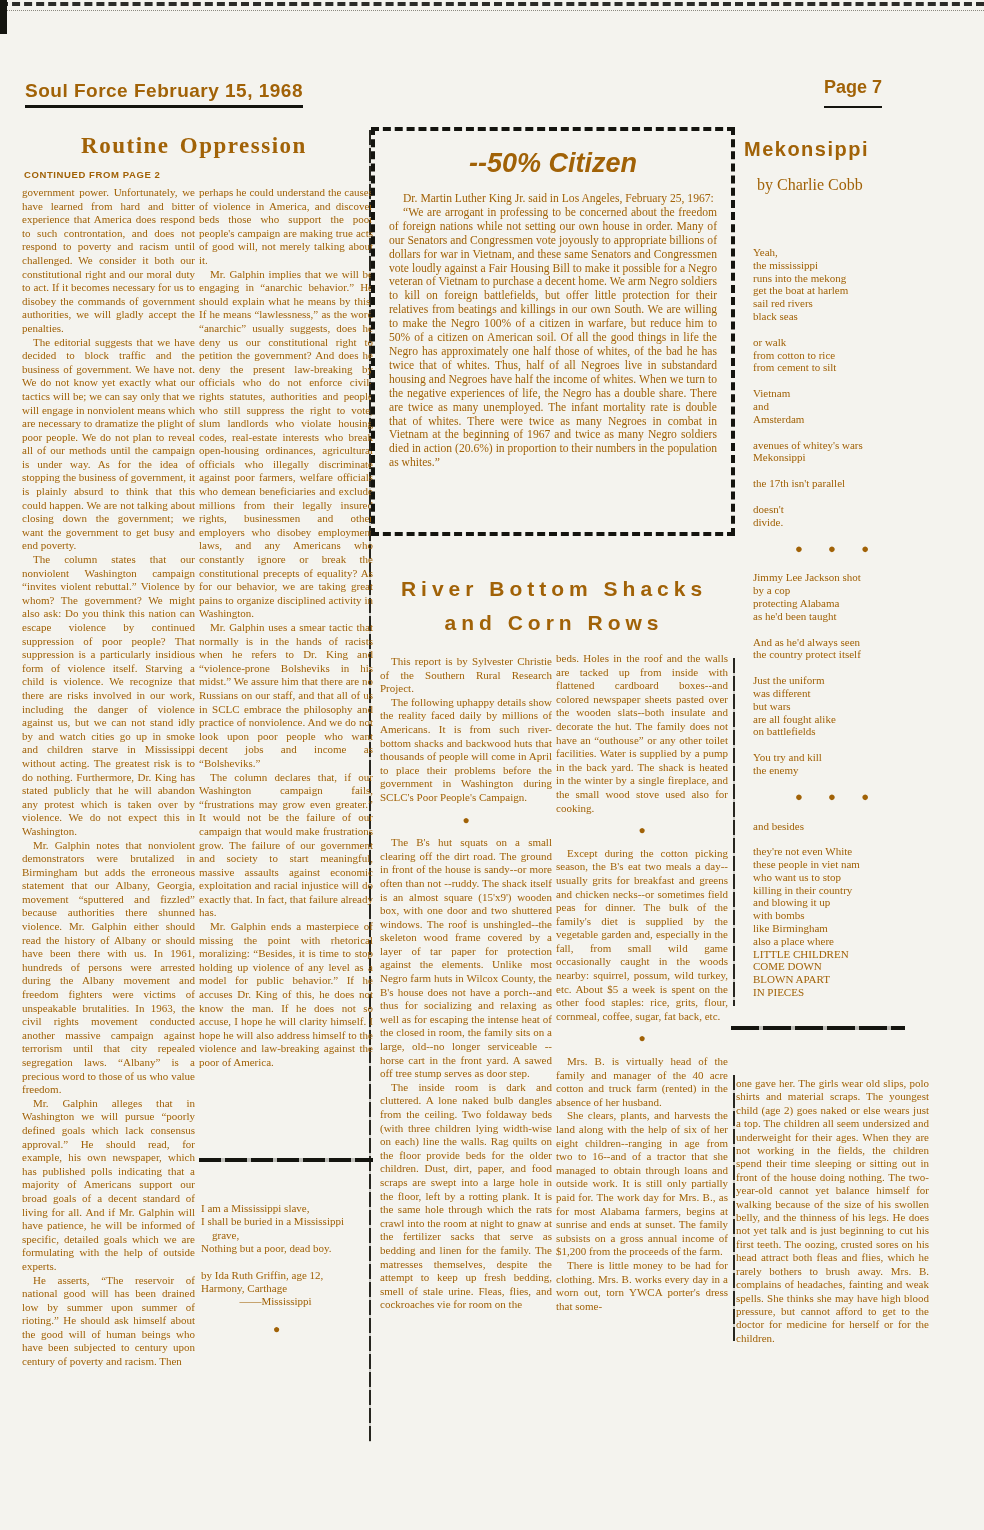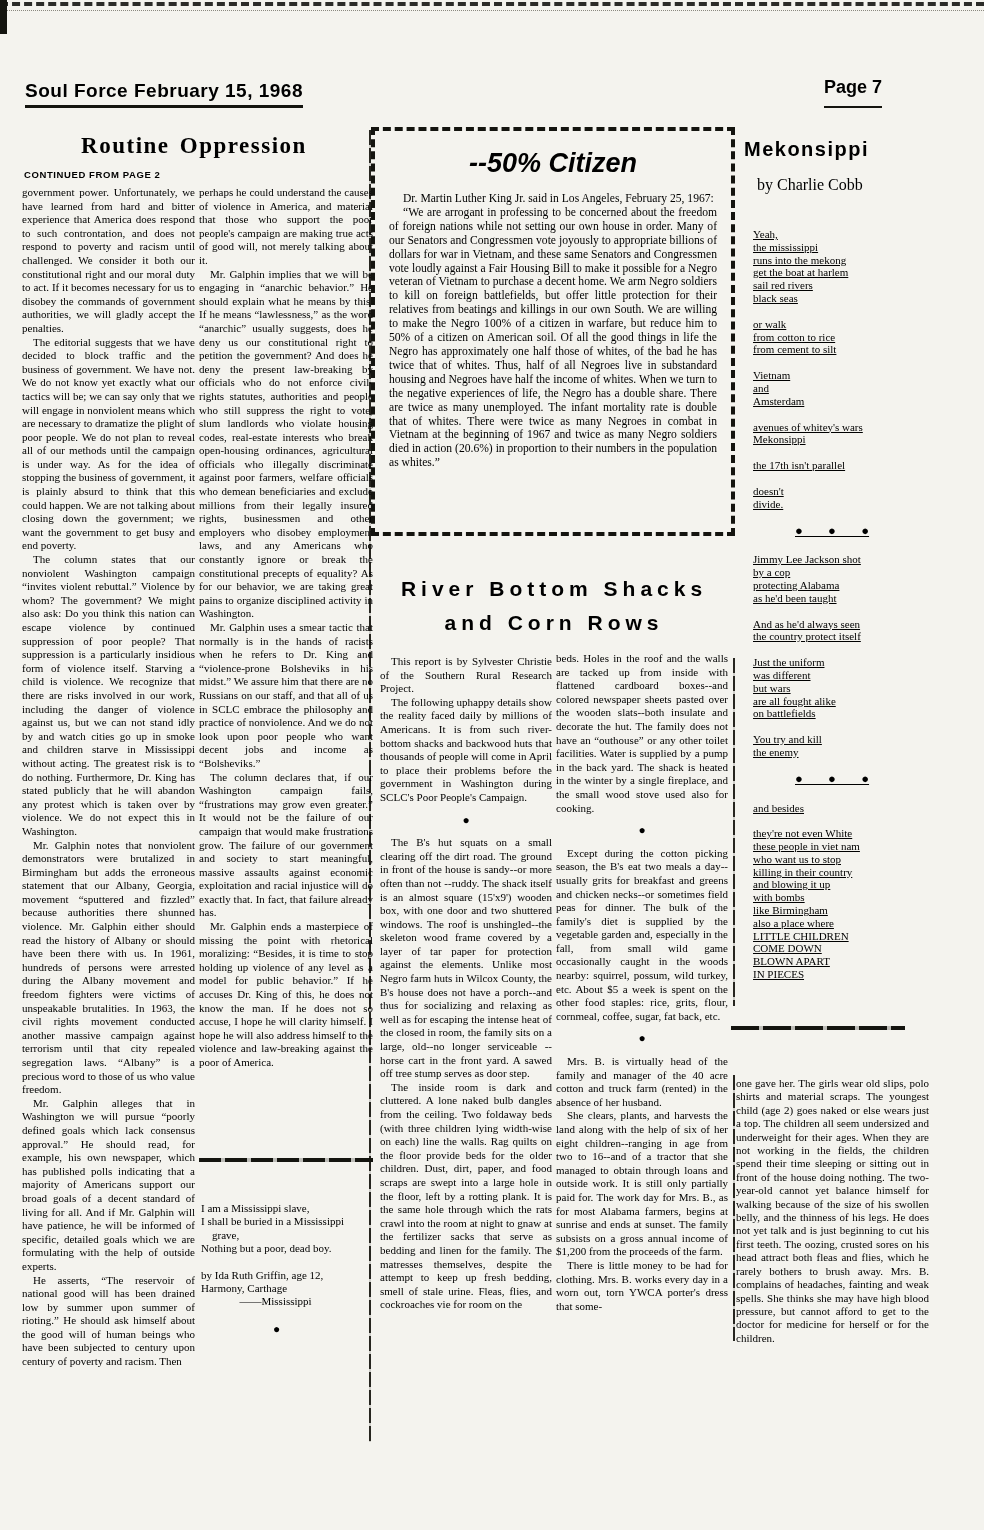--- a/index.html
+++ b/index.html
@@ -1,17 +1,17 @@
 <!DOCTYPE html>
 <html><head>
 <meta charset="utf-8">
 <style>
   html,body{margin:0;padding:0;background:#d9d7d2;}
   .page{position:relative;width:984px;height:1530px;background:#f4f3ee;
-        font-family:"Liberation Serif",serif;color:#000000;overflow:hidden;}
+        font-family:"Liberation Serif",serif;color:#a16207;overflow:hidden;}
 
   
   .top-rule{position:absolute;top:2px;left:0;width:984px;border-top:4px dashed #2b2b28;}
   .top-rule2{position:absolute;top:10px;left:0;width:984px;border-top:1px dotted #8a887f;}
   .corner-mark{position:absolute;top:0;left:0;width:7px;height:34px;background:#14140f;}
   .vrule{position:absolute;width:2px;
          background:repeating-linear-gradient(#26251f 0 15px,rgba(38,37,31,.18) 15px 18px);}
   .v1{left:369px;top:130px;height:1312px;}
   .v2{left:733px;top:658px;height:348px;}
   .v3{left:733px;top:1075px;height:266px;}
@@ -44,21 +44,21 @@
   .col{position:absolute;font-size:11px;line-height:13.6px;text-align:justify;}
   .col p{margin:0;}
   .col p.indent{text-indent:11px;}
   .col p.bullet{text-align:center;text-indent:0;margin:9px 0;font-size:12px;}
 
   
   .poem{position:absolute;font-size:11px;line-height:13.2px;text-align:left;}
   .poem .stanza{white-space:pre-wrap;margin:0 0 13px;}
   .poem .dots{word-spacing:22px;margin:14px 0 16px 42px;font-size:13px;}
   .poem .bullet{margin:14px 0 0 72px;font-size:12px;}
-  .mek-poem{left:753px;top:228px;width:212px;line-height:12.8px;text-decoration:underline;}
+  .mek-poem{left:753px;top:246px;width:212px;line-height:12.8px;}
   .ms-poem{left:201px;top:1202px;width:180px;line-height:13.4px;}
 
   .ro-col1{left:22px;top:186px;width:173px;}
   .ro-col2{left:199px;top:186px;width:174px;}
   .rb-col1{left:380px;top:655px;width:172px;}
   .rb-col2{left:556px;top:652px;width:172px;}
   .right-bottom{left:736px;top:1077px;width:193px;line-height:13.4px;}
 
   
   .kbox{position:absolute;left:371px;top:127px;width:364px;height:409px;
@@ -88,21 +88,21 @@
   <div class="ro-cont">CONTINUED FROM PAGE 2</div>
   <div class="col ro-col1">
       <p>government power. Unfortunately, we have learned from hard and bitter experience that America does respond to such controntation, and does not respond to poverty and racism until challenged. We consider it both our constitutional right and our moral duty to act. If it becomes necessary for us to disobey the commands of government authorities, we will gladly accept the penalties.</p>
       <p class="indent">The editorial suggests that we have decided to block traffic and the business of government. We have not. We do not know yet exactly what our tactics will be; we can say only that we will engage in nonviolent means which are necessary to dramatize the plight of poor people. We do not plan to reveal all of our methods until the campaign is under way. As for the idea of stopping the business of government, it is plainly absurd to think that this could happen. We are not talking about closing down the government; we want the government to get busy and end poverty.</p>
       <p class="indent">The column states that our nonviolent Washington campaign “invites violent rebuttal.” Violence by whom? The government? We might also ask: Do you think this nation can escape violence by continued suppression of poor people? That suppression is a particularly insidious form of violence itself. Starving a child is violence. We recognize that there are risks involved in our work, including the danger of violence against us, but we can not stand idly by and watch cities go up in smoke and children starve in Mississippi without acting. The greatest risk is to do nothing. Furthermore, Dr. King has stated publicly that he will abandon any protest which is taken over by violence. We do not expect this in Washington.</p>
       <p class="indent">Mr. Galphin notes that nonviolent demonstrators were brutalized in Birmingham but adds the erroneous statement that our Albany, Georgia, movement “sputtered and fizzled” because authorities there shunned violence. Mr. Galphin either should read the history of Albany or should have been there with us. In 1961, hundreds of persons were arrested during the Albany movement and freedom fighters were victims of unspeakable brutalities. In 1963, the civil rights movement conducted another massive campaign against terrorism until that city repealed segregation laws. “Albany” is a precious word to those of us who value freedom.</p>
       <p class="indent">Mr. Galphin alleges that in Washington we will pursue “poorly defined goals which lack consensus approval.” He should read, for example, his own newspaper, which has published polls indicating that a majority of Americans support our broad goals of a decent standard of living for all. And if Mr. Galphin will have patience, he will be informed of specific, detailed goals which we are formulating with the help of outside experts.</p>
       <p class="indent">He asserts, “The reservoir of national good will has been drained low by summer upon summer of rioting.” He should ask himself about the good will of human beings who have been subjected to century upon century of poverty and racism. Then</p>
     </div>
   <div class="col ro-col2">
-      <p>perhaps he could understand the causes of violence in America, and material that those who support the poor people's campaign are making true acts of good will, not merely talking about it.</p>
+      <p>perhaps he could understand the causes of violence in America, and discover beds those who support the poor people's campaign are making true acts of good will, not merely talking about it.</p>
       <p class="indent">Mr. Galphin implies that we will be engaging in “anarchic behavior.” He should explain what he means by this. If he means “lawlessness,” as the word “anarchic” usually suggests, does he deny us our constitutional right to petition the government? And does he deny the present law-breaking by officials who do not enforce civil-rights statutes, authorities and people who still suppress the right to vote, slum landlords who violate housing codes, real-estate interests who break open-housing ordinances, agricultural officials who illegally discriminate against poor farmers, welfare officials who demean beneficiaries and exclude millions from their legally insured rights, businessmen and other employers who disobey employment laws, and any Americans who constantly ignore or break the constitutional precepts of equality? As for our behavior, we are taking great pains to organize disciplined activity in Washington.</p>
       <p class="indent">Mr. Galphin uses a smear tactic that normally is in the hands of racists when he refers to Dr. King and “violence-prone Bolsheviks in his midst.” We assure him that there are no Russians on our staff, and that all of us in SCLC embrace the philosophy and practice of nonviolence. And we do not look upon poor people who want decent jobs and income as “Bolsheviks.”</p>
       <p class="indent">The column declares that, if our Washington campaign fails, “frustrations may grow even greater.” It would not be the failure of our campaign that would make frustrations grow. The failure of our government and society to start meaningful, massive assaults against economic exploitation and racial injustice will do exactly that. In fact, that failure already has.</p>
       <p class="indent">Mr. Galphin ends a masterpiece of missing the point with rhetorical moralizing: “Besides, it is time to stop holding up violence of any level as a model for public behavior.” If he accuses Dr. King of this, he does not know the man. If he does not so accuse, I hope he will clarity himself. I hope he will also address himself to the violence and law-breaking against the poor of America.</p>
     </div>
 
   <div class="hrule col2-rule"></div>
   <div class="poem ms-poem">
       <div class="stanza">I am a Mississippi slave,
 I shall be buried in a Mississippi

